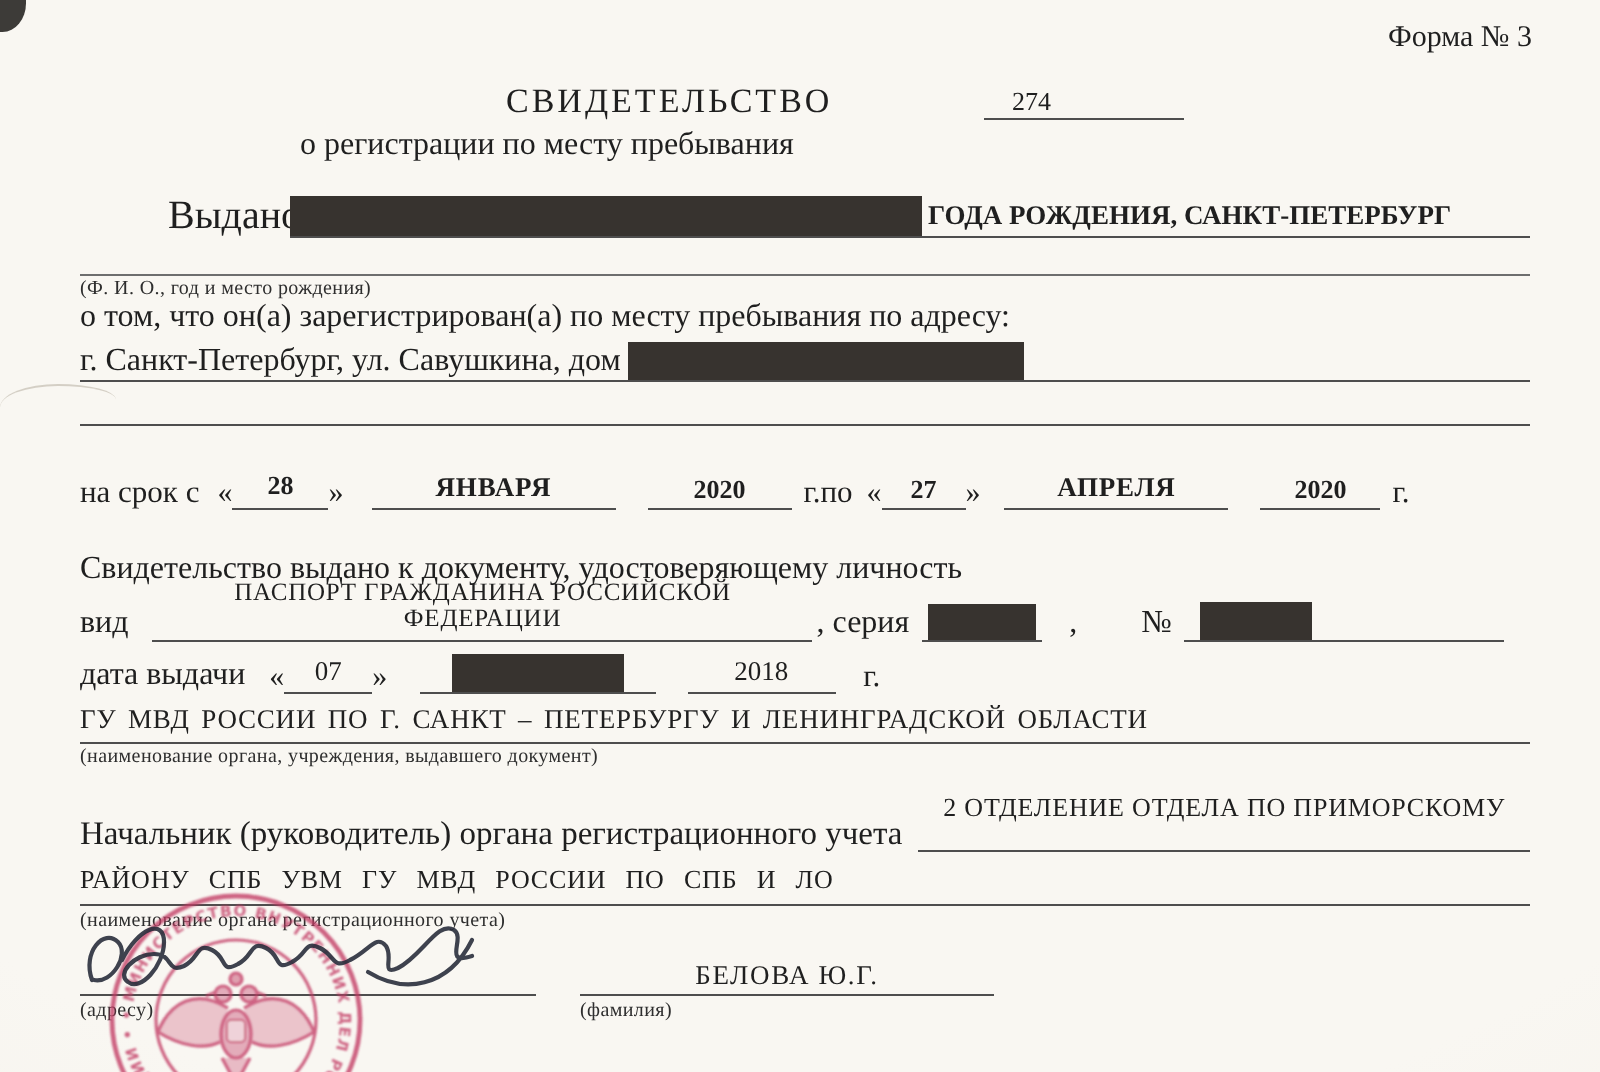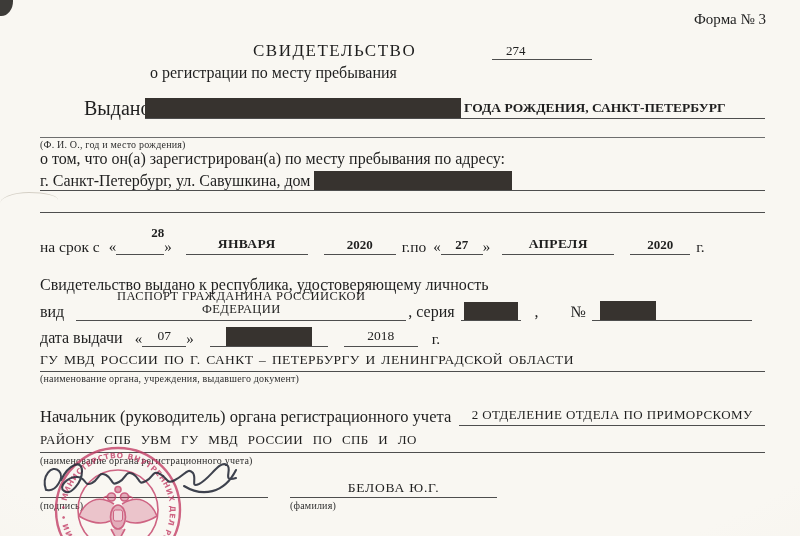--- a/index.html
+++ b/index.html
@@ -47,35 +47,35 @@
   <div class="row" style="left:40px;top:168px;width:725px;height:22px;">
     <span class="lbl" style="font-size:16px;">г. Санкт-Петербург, ул. Савушкина, дом</span>
     <span class="redact" style="width:198px;height:19px;margin-left:4px;"></span>
   </div>
   <div class="hline" style="left:40px;top:190px;width:725px;"></div>
   <div class="hline" style="left:40px;top:212px;width:725px;"></div>
 
   <div class="row" style="left:40px;top:235px;height:20px;">
     <span class="lbl" style="font-size:15.5px;">на срок с</span>
     <span class="lbl" style="font-size:15px;margin-left:9px;">«</span>
-    <span class="fld bold" style="width:48px;font-size:13px;padding-bottom:14px;text-align:right;">28</span>
+    <span class="fld bold" style="width:48px;font-size:13px;padding-bottom:4px;">28</span>
     <span class="lbl" style="font-size:15px;">»</span>
     <span class="fld bold caps" style="width:122px;font-size:13.5px;margin-left:14px;padding-bottom:2px;">ЯНВАРЯ</span>
     <span class="fld bold" style="width:72px;font-size:13px;margin-left:16px;padding-bottom:2px;">2020</span>
     <span class="lbl" style="font-size:15.5px;margin-left:6px;">г.</span>
     <span class="lbl" style="font-size:15.5px;">по</span>
     <span class="lbl" style="font-size:15px;margin-left:7px;">«</span>
     <span class="fld bold" style="width:42px;font-size:13px;padding-bottom:2px;">27</span>
     <span class="lbl" style="font-size:15px;">»</span>
     <span class="fld bold caps" style="width:112px;font-size:13.5px;margin-left:12px;padding-bottom:2px;">АПРЕЛЯ</span>
     <span class="fld bold" style="width:60px;font-size:13px;margin-left:16px;padding-bottom:2px;">2020</span>
     <span class="lbl" style="font-size:15.5px;margin-left:6px;">г.</span>
   </div>
 
-  <div class="abs lbl" style="left:40px;top:276px;font-size:16px;">Свидетельство выдано к республика, удостоверяющему личность</div>
+  <div class="abs lbl" style="left:40px;top:276px;font-size:16px;">Свидетельство выдано к документу, удостоверяющему личность</div>
 
   <div class="row" style="left:40px;top:299px;height:22px;">
     <span class="lbl" style="font-size:16px;">вид</span>
     <span class="fld caps" style="width:330px;font-size:12.5px;margin-left:12px;padding-bottom:3px;">ПАСПОРТ ГРАЖДАНИНА РОССИЙСКОЙ ФЕДЕРАЦИИ</span>
     <span class="lbl" style="font-size:16px;margin-left:2px;">, серия</span>
     <span class="fld" style="width:60px;margin-left:6px;height:20px;">
       <span class="redact" style="width:54px;height:18px;margin-top:2px;"></span>
     </span>
     <span class="lbl" style="font-size:16px;margin-left:14px;">,</span>
     <span class="lbl" style="font-size:16px;margin-left:32px;">№</span>
@@ -95,28 +95,28 @@
     <span class="fld" style="width:74px;font-size:13.5px;margin-left:16px;padding-bottom:2px;">2018</span>
     <span class="lbl" style="font-size:15.5px;margin-left:14px;">г.</span>
   </div>
 
   <div class="abs lbl caps" style="left:40px;top:353px;font-size:13.5px;word-spacing:2px;">ГУ  МВД  РОССИИ  ПО  Г. САНКТ – ПЕТЕРБУРГУ  И  ЛЕНИНГРАДСКОЙ  ОБЛАСТИ</div>
   <div class="hline" style="left:40px;top:371px;width:725px;"></div>
   <div class="cap" style="left:40px;top:373px;width:725px;">(наименование органа, учреждения, выдавшего документ)</div>
 
   <div class="row" style="left:40px;top:403px;width:725px;height:23px;">
     <span class="lbl" style="font-size:16.5px;">Начальник (руководитель) органа регистрационного учета</span>
-    <span class="fld caps" style="flex:1;font-size:13px;margin-left:8px;padding-bottom:3px;">2 ОТДЕЛЕНИЕ ОТДЕЛА  ПО ПРИМОРСКОМУ</span>
+    <span class="fld caps" style="flex:1;font-size:13px;margin-left:8px;padding-bottom:14px;">2 ОТДЕЛЕНИЕ ОТДЕЛА  ПО ПРИМОРСКОМУ</span>
   </div>
   <div class="abs lbl caps" style="left:40px;top:433px;font-size:13px;word-spacing:6px;">РАЙОНУ СПБ УВМ  ГУ  МВД РОССИИ  ПО СПБ  И  ЛО</div>
   <div class="hline" style="left:40px;top:452px;width:725px;"></div>
   <div class="cap" style="left:40px;top:455px;width:725px;">(наименование органа регистрационного учета)</div>
 
   <div class="hline" style="left:40px;top:497px;width:228px;"></div>
-  <div class="cap" style="left:40px;top:500px;width:228px;">(подпись)</div>
+  <div class="cap" style="left:40px;top:500px;width:228px;">(адресу)</div>
 
   <div class="abs caps" style="left:290px;top:480px;width:207px;text-align:center;font-size:13.5px;letter-spacing:0.8px;">БЕЛОВА  Ю.Г.</div>
   <div class="hline" style="left:290px;top:497px;width:207px;"></div>
   <div class="cap" style="left:290px;top:500px;width:207px;">(фамилия)</div>
 
   <svg class="abs" width="132" height="132" viewBox="0 0 132 132" style="left:52px;top:444px;opacity:0.78;">
     <defs>
       <filter id="blur1">
           <feGaussianBlur stdDeviation="0.55"></feGaussianBlur>
         </filter>

